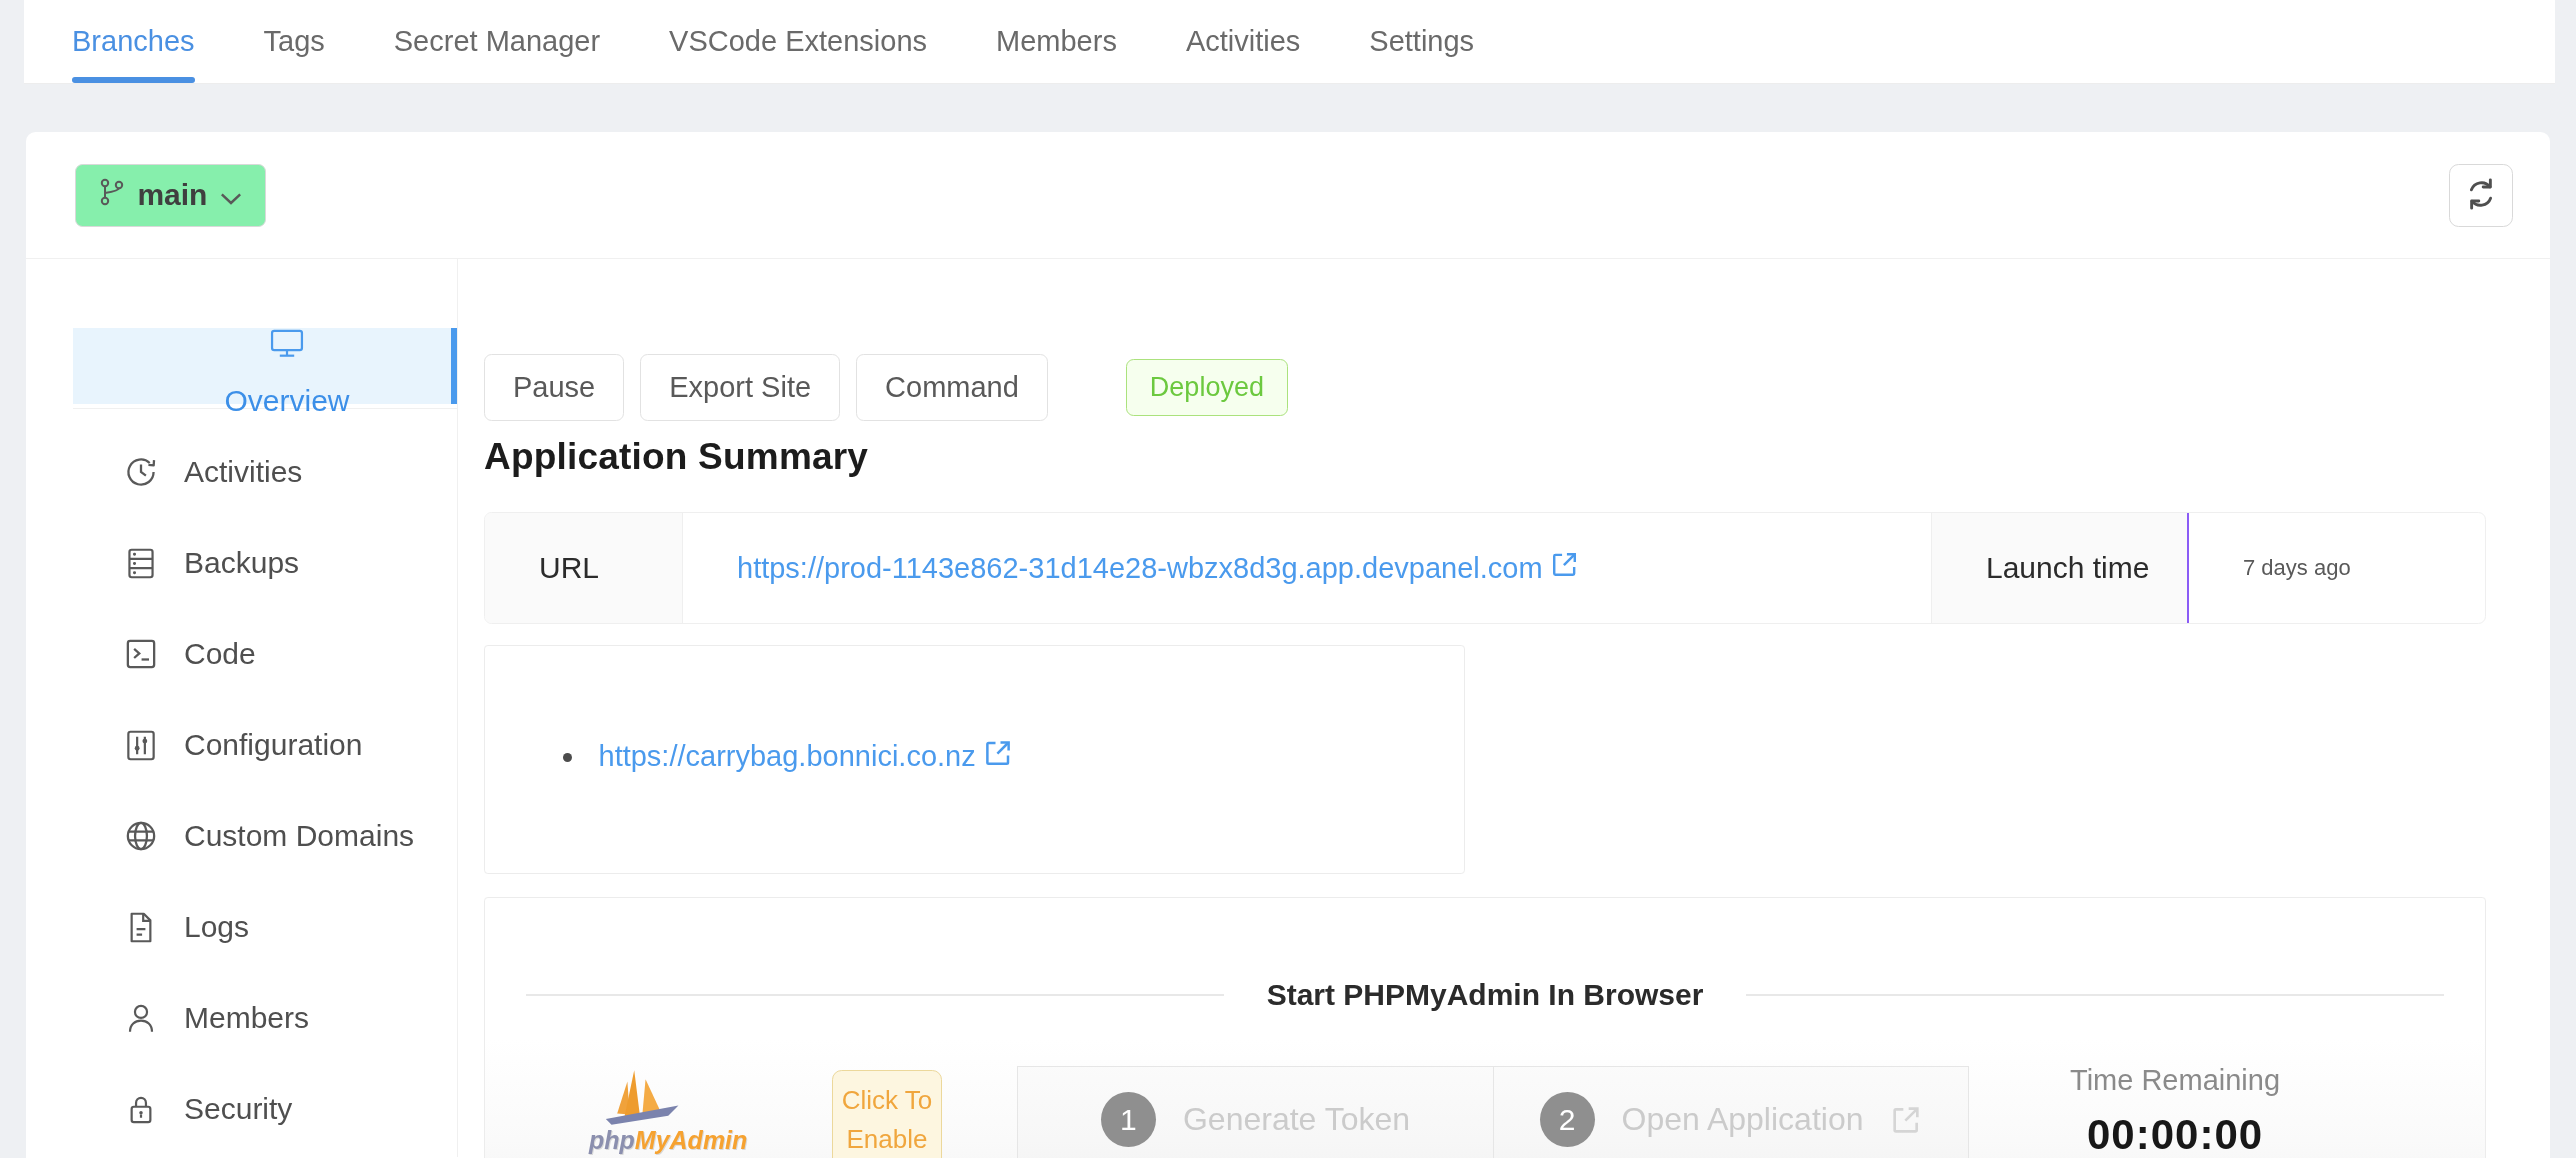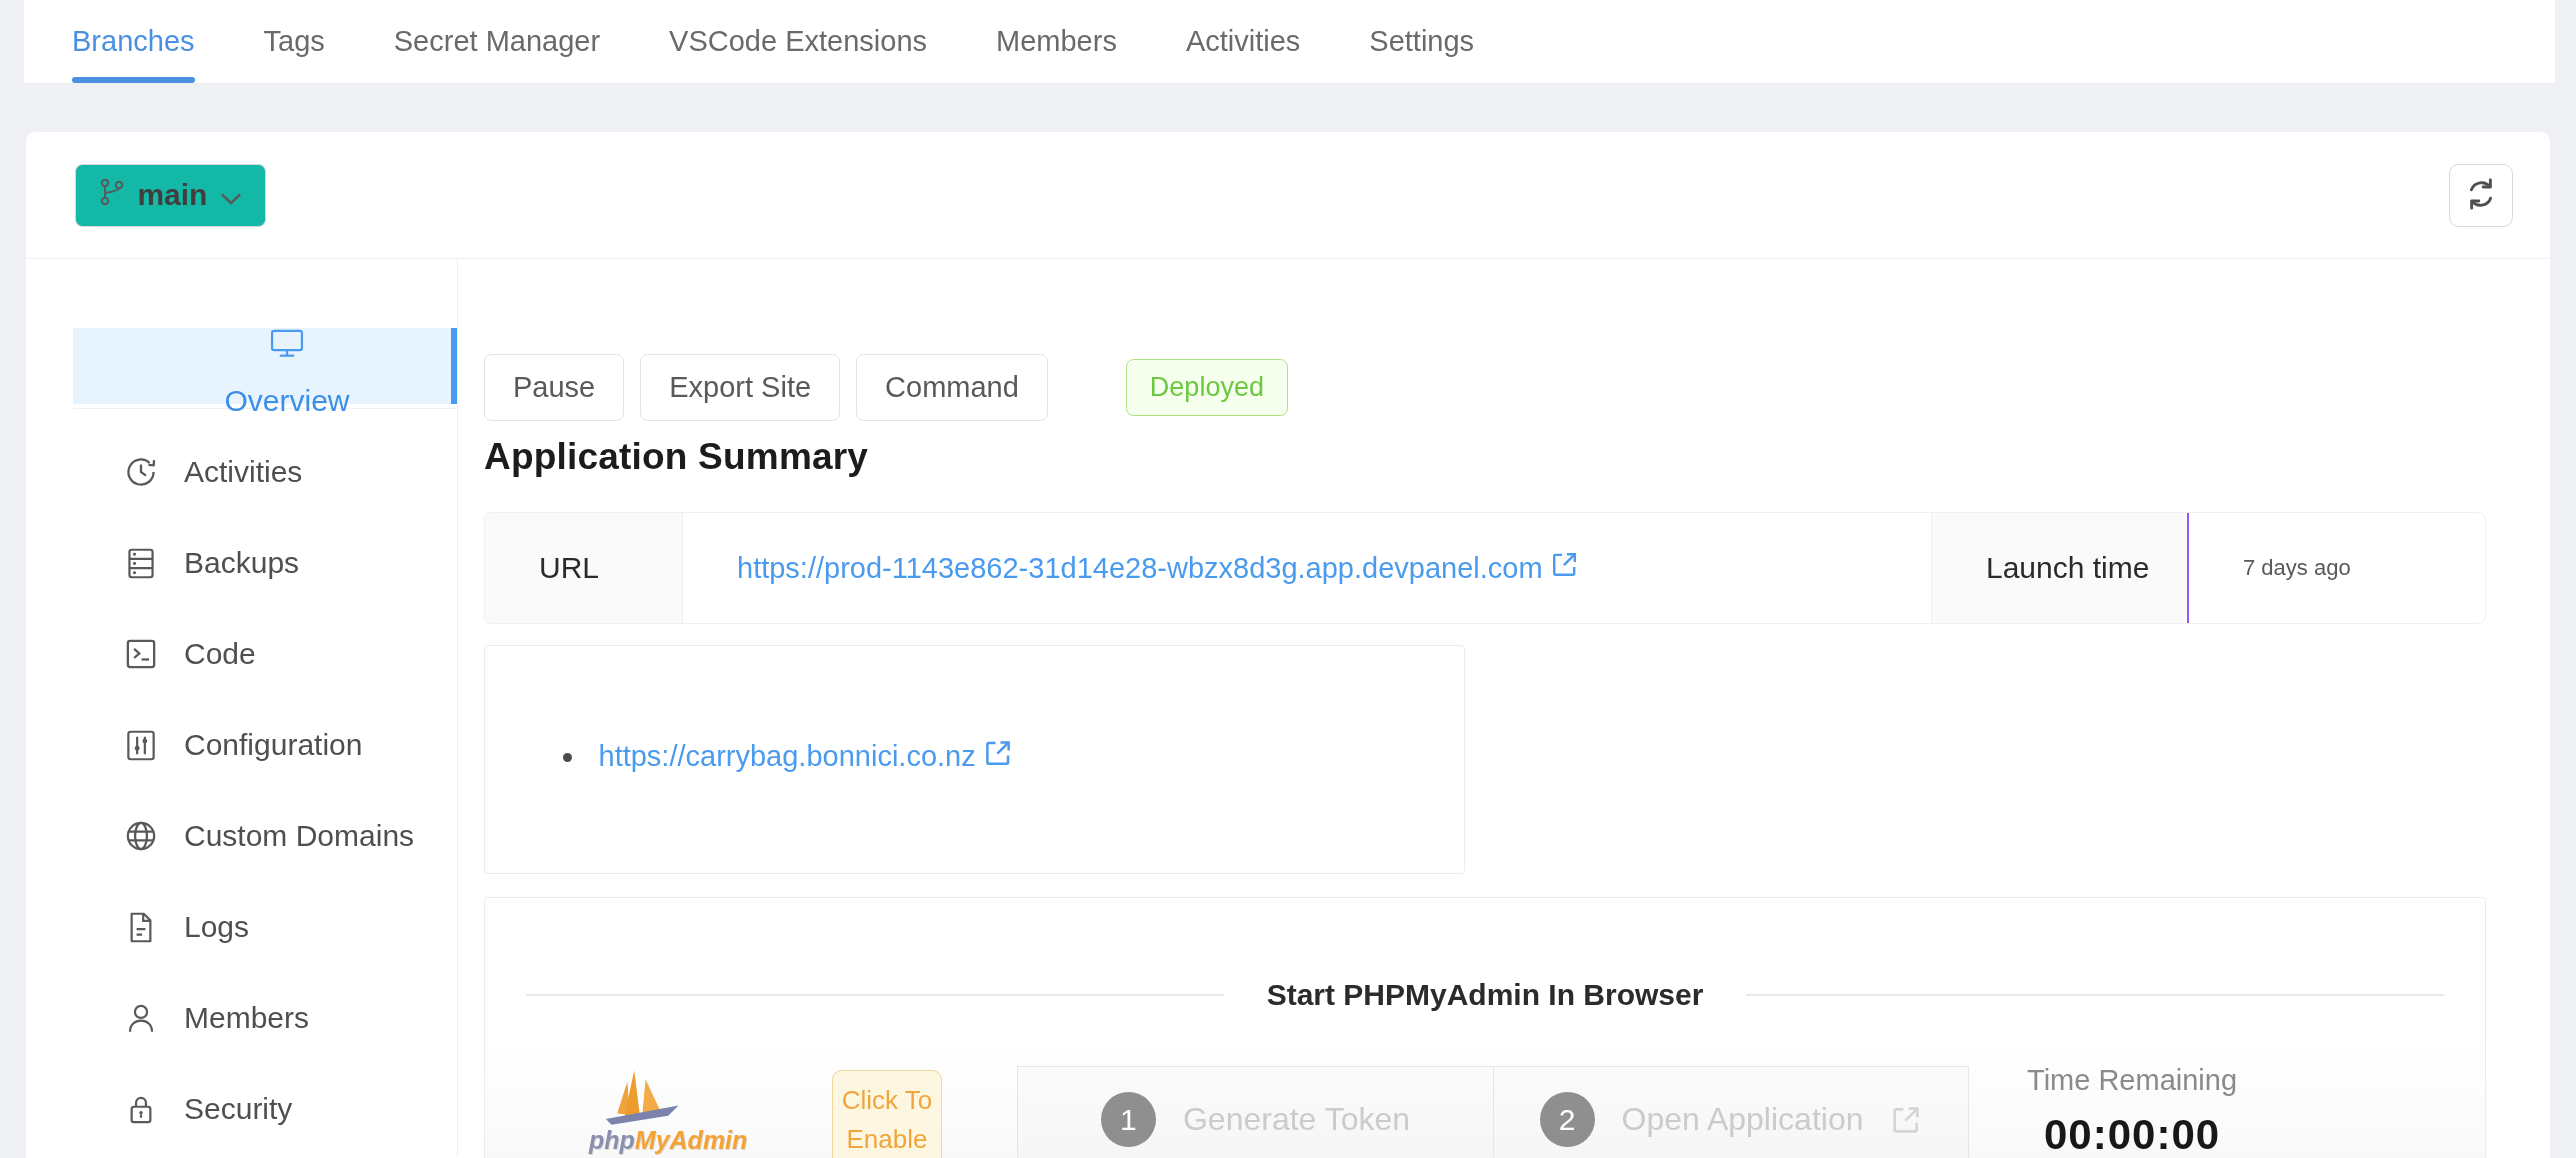--- a/index.html
+++ b/index.html
@@ -16,21 +16,21 @@
   .tab.active{color:#4a90e2;}
   .tab.active::after{content:"";position:absolute;left:0;right:0;bottom:0;height:5.7px;
        background:#4a90e2;border-radius:2.9px;}
 
   
   .card{position:absolute;left:26px;top:132px;width:2524px;height:1026px;background:#fff;
         border-radius:9.6px 9.6px 0 0;}
   .branch-row{height:127px;display:flex;align-items:center;padding:0 37px 0 49px;
         border-bottom:1px solid #f0f0f0;}
   .branch-btn{display:flex;align-items:center;gap:12.4px;height:63px;padding:0 23px;
-        background:#14b8a6;border:1px solid #d9d9d9;border-radius:7.6px;font-size:30px;
+        background:#86efac;border:1px solid #d9d9d9;border-radius:7.6px;font-size:30px;
         font-family:inherit;color:#3f3f3f;font-weight:600;cursor:pointer;}
   .refresh-btn{margin-left:auto;width:64px;height:63px;display:flex;align-items:center;
         justify-content:center;background:#fff;border:1px solid #d9d9d9;border-radius:9.6px;cursor:pointer;}
 
   .body-row{display:flex;height:898px;}
 
   
   .sidebar{width:432px;flex:none;border-right:1px solid #f0f0f0;padding-top:69px;}
   .side-item{height:91px;display:flex;align-items:center;gap:25px;margin-left:47px;
         padding-left:50px;font-size:30px;color:#4f4f4f;cursor:pointer;}
@@ -85,21 +85,21 @@
   .enable-btn span{display:block;}
   .steps{margin:27px 0 0 75px;height:227px;display:flex;flex:none;
         border:1px solid #e6e6e6;border-bottom:none;background:rgba(0,0,0,0.012);}
   .step{width:475px;display:flex;align-items:flex-start;justify-content:center;gap:27px;
         padding-top:25px;cursor:pointer;}
   .step + .step{border-left:1px solid #e6e6e6;}
   .step-circle{width:55px;height:55px;flex:none;border-radius:50%;background:#8f8f8f;color:#fff;
         font-size:30px;display:flex;align-items:center;justify-content:center;}
   .step-label{font-size:32px;color:#cbcbcb;margin-top:8.6px;white-space:nowrap;}
   .step .ext-ic svg{stroke:#d5d5d5;margin-top:11.5px;}
-  .timer{margin:25px 0 0 58px;text-align:center;flex:none;}
+  .timer{margin:25px 0 0 101px;text-align:center;flex:none;}
   .timer-label{font-size:29px;color:#8a8a8a;}
   .timer-value{margin-top:13.4px;font-size:42px;font-weight:600;color:#181818;letter-spacing:1px;}
 </style>
 </head>
 <body>
 
 <div class="canvas">
 
   <header class="top-bar">
     <nav class="tabs">

